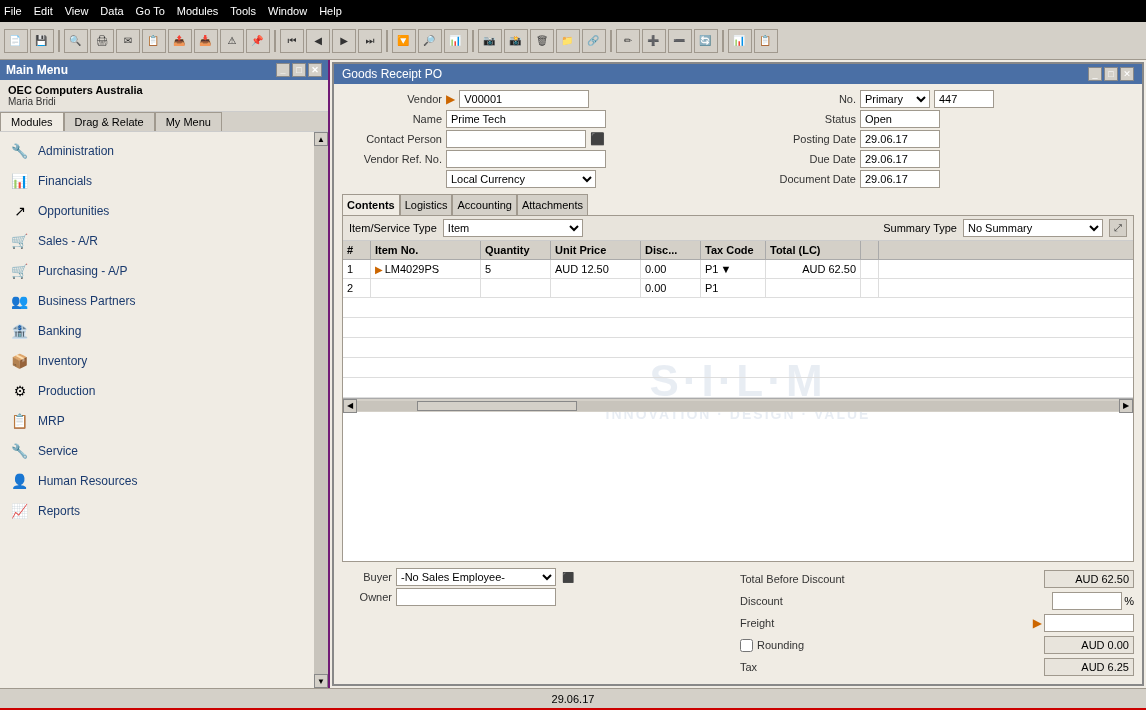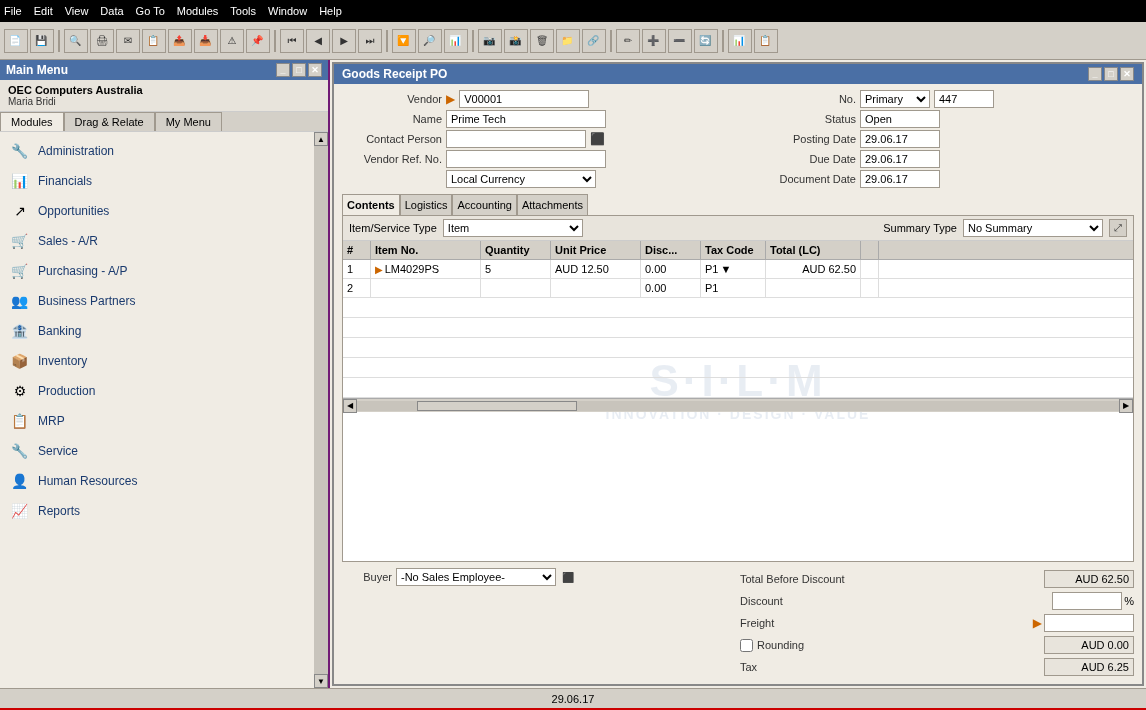--- a/index.html
+++ b/index.html
@@ -31,21 +31,21 @@
     .menu-list { flex: 1; overflow-y: auto; padding: 4px 0; }
     .menu-item { display: flex; align-items: center; padding: 5px 10px; cursor: pointer; gap: 8px; }
     .menu-item-label { font-size: 12px; color: #1a3a6e; }
     .scroll-btn { width: 14px; height: 14px; background: #d4d0c8; border: 1px solid #888; display: flex; align-items: center; justify-content: center; font-size: 8px; cursor: pointer; }
 
     
     .right-panel { flex: 1; background: #f0ece4; overflow: hidden; position: relative; display: flex; flex-direction: column; }
 
     
     .doc-window { flex: 1; display: flex; flex-direction: column; border: 2px solid #888; margin: 2px; background: #f0ece4; }
-    .doc-title { background: #4a6fa5; color: #fff; padding: 3px 8px; font-weight: bold; font-size: 12px; display: flex; align-items: center; justify-content: space-between; }
+    .doc-title { background: #4a6fa5; color: #fff; padding: 3px 8px; font-weight: normal; font-size: 12px; display: flex; align-items: center; justify-content: space-between; }
     .doc-title-btns { display: flex; gap: 2px; }
     .form-row { display: flex; align-items: center; gap: 4px; margin-bottom: 2px; }
     .form-label { width: 100px; text-align: right; font-size: 11px; color: #333; flex-shrink: 0; }
     .form-input { height: 18px; border: 1px solid #a0998e; background: #fff; font-size: 11px; padding: 1px 4px; }
     .form-select { height: 18px; border: 1px solid #a0998e; background: #fff; font-size: 11px; }
     .vendor-arrow { color: #cc6600; font-size: 12px; }
 
     
     .doc-tabs { display: flex; margin: 0 8px; gap: 0; }
     .doc-tab { padding: 4px 4px; border: 1px solid #a0998e; border-bottom: none; background: #d4d0c8; cursor: pointer; font-size: 11px; }
@@ -379,20 +379,24 @@
       <div style="display:grid; grid-template-columns:1fr 1fr; padding:6px 8px; gap:4px;">
 
         <div>
           <div class="form-row">
             <span class="form-label" style="width:50px;">Buyer</span>
             <select class="form-select" style="width:160px;">
               <option>-No Sales Employee-</option>
             </select>
             <span style="cursor:pointer; font-size:10px; margin-left:2px;">⬛</span>
           </div>
+          <div class="form-row">
+            <span class="form-label" style="width:50px;">Owner</span>
+            <input class="form-input" style="width: 160px;" value="">
+          </div>
         </div>
 
         <div>
 
           <div class="summary-row">
             <span class="summary-label">Total Before Discount</span>
             <input class="summary-value read-only" readonly="" style="width: 90px; height: 18px; text-align: right; border: 1px solid rgb(160, 153, 142); background: rgb(232, 228, 220); font-size: 11px; padding: 1px 4px;" value="AUD 62.50">
           </div>
 
           <div class="summary-row">

